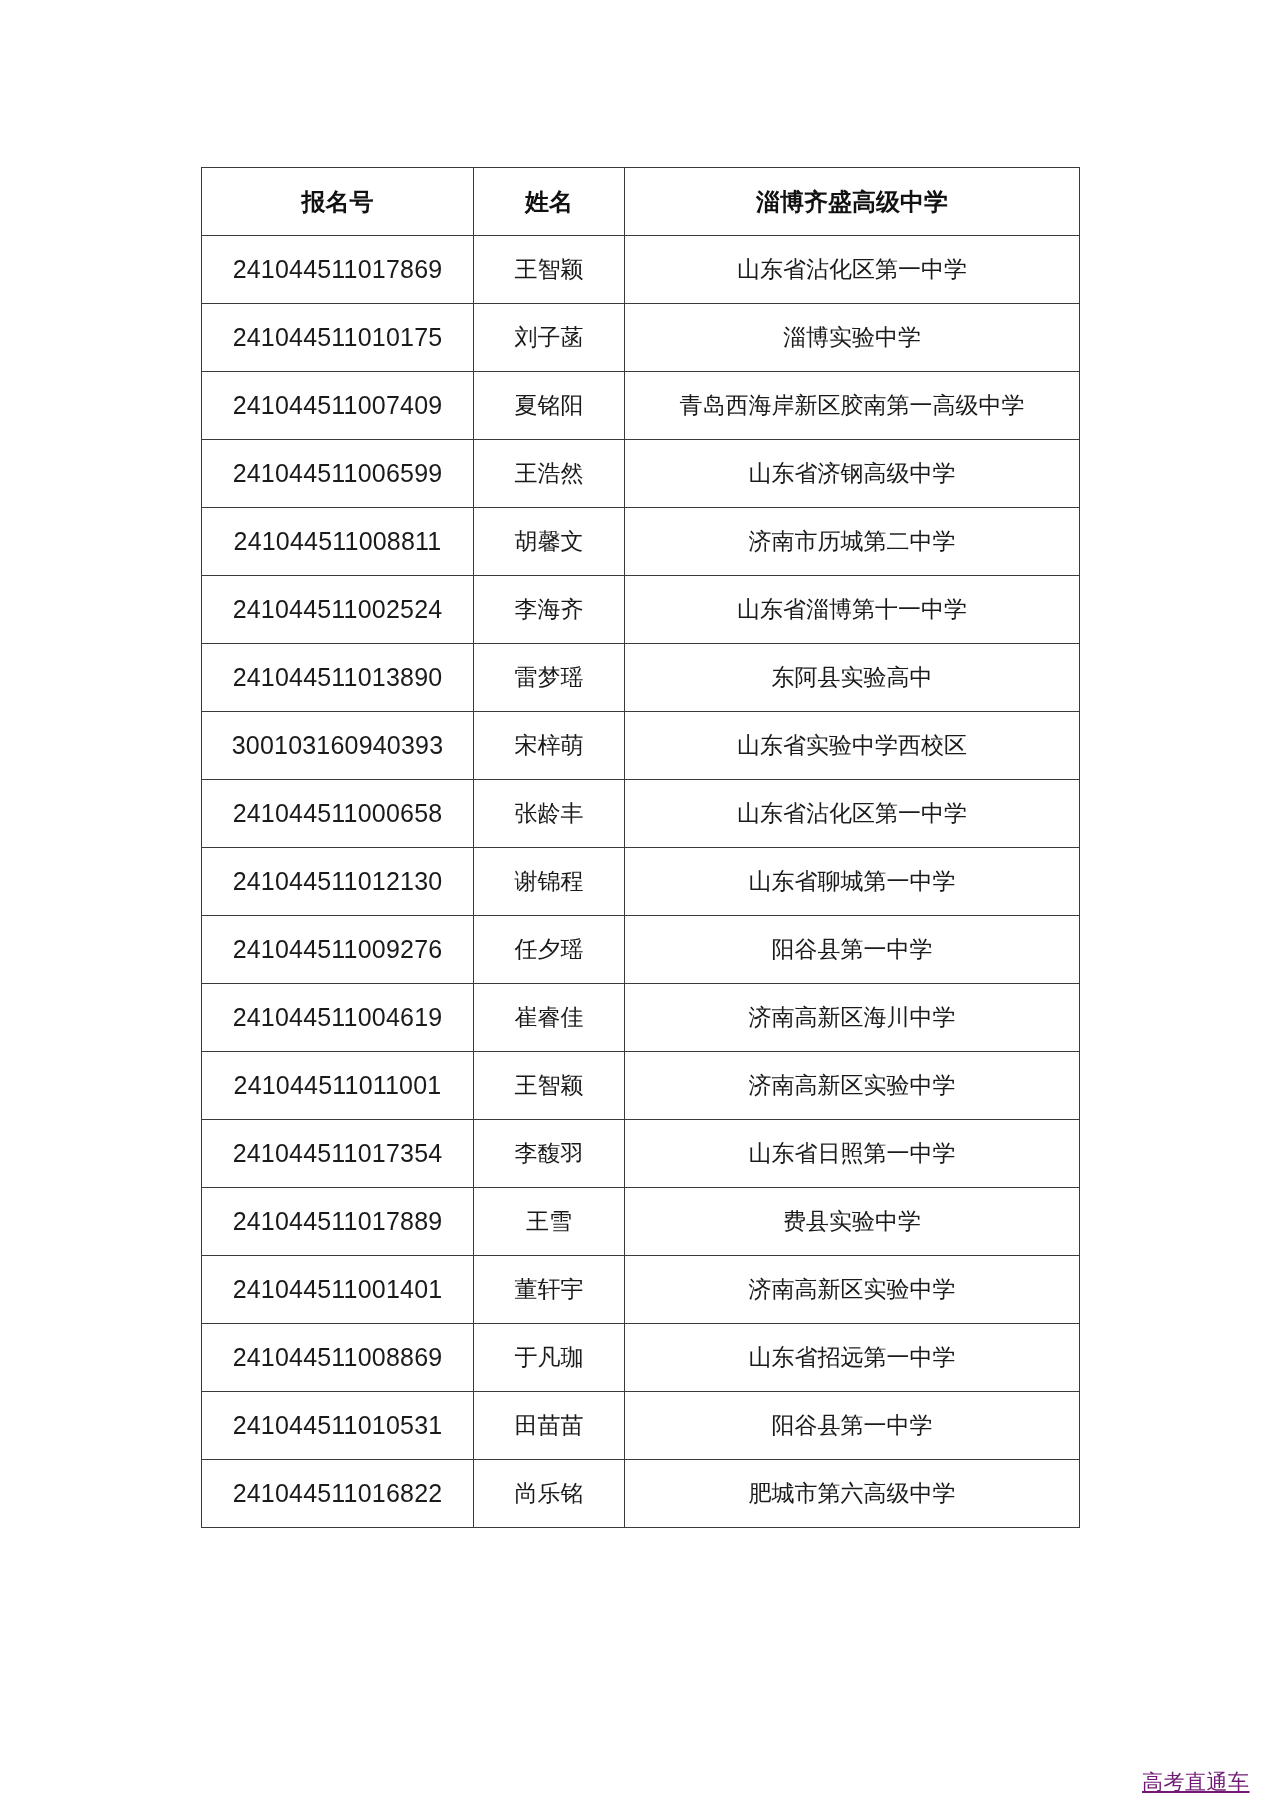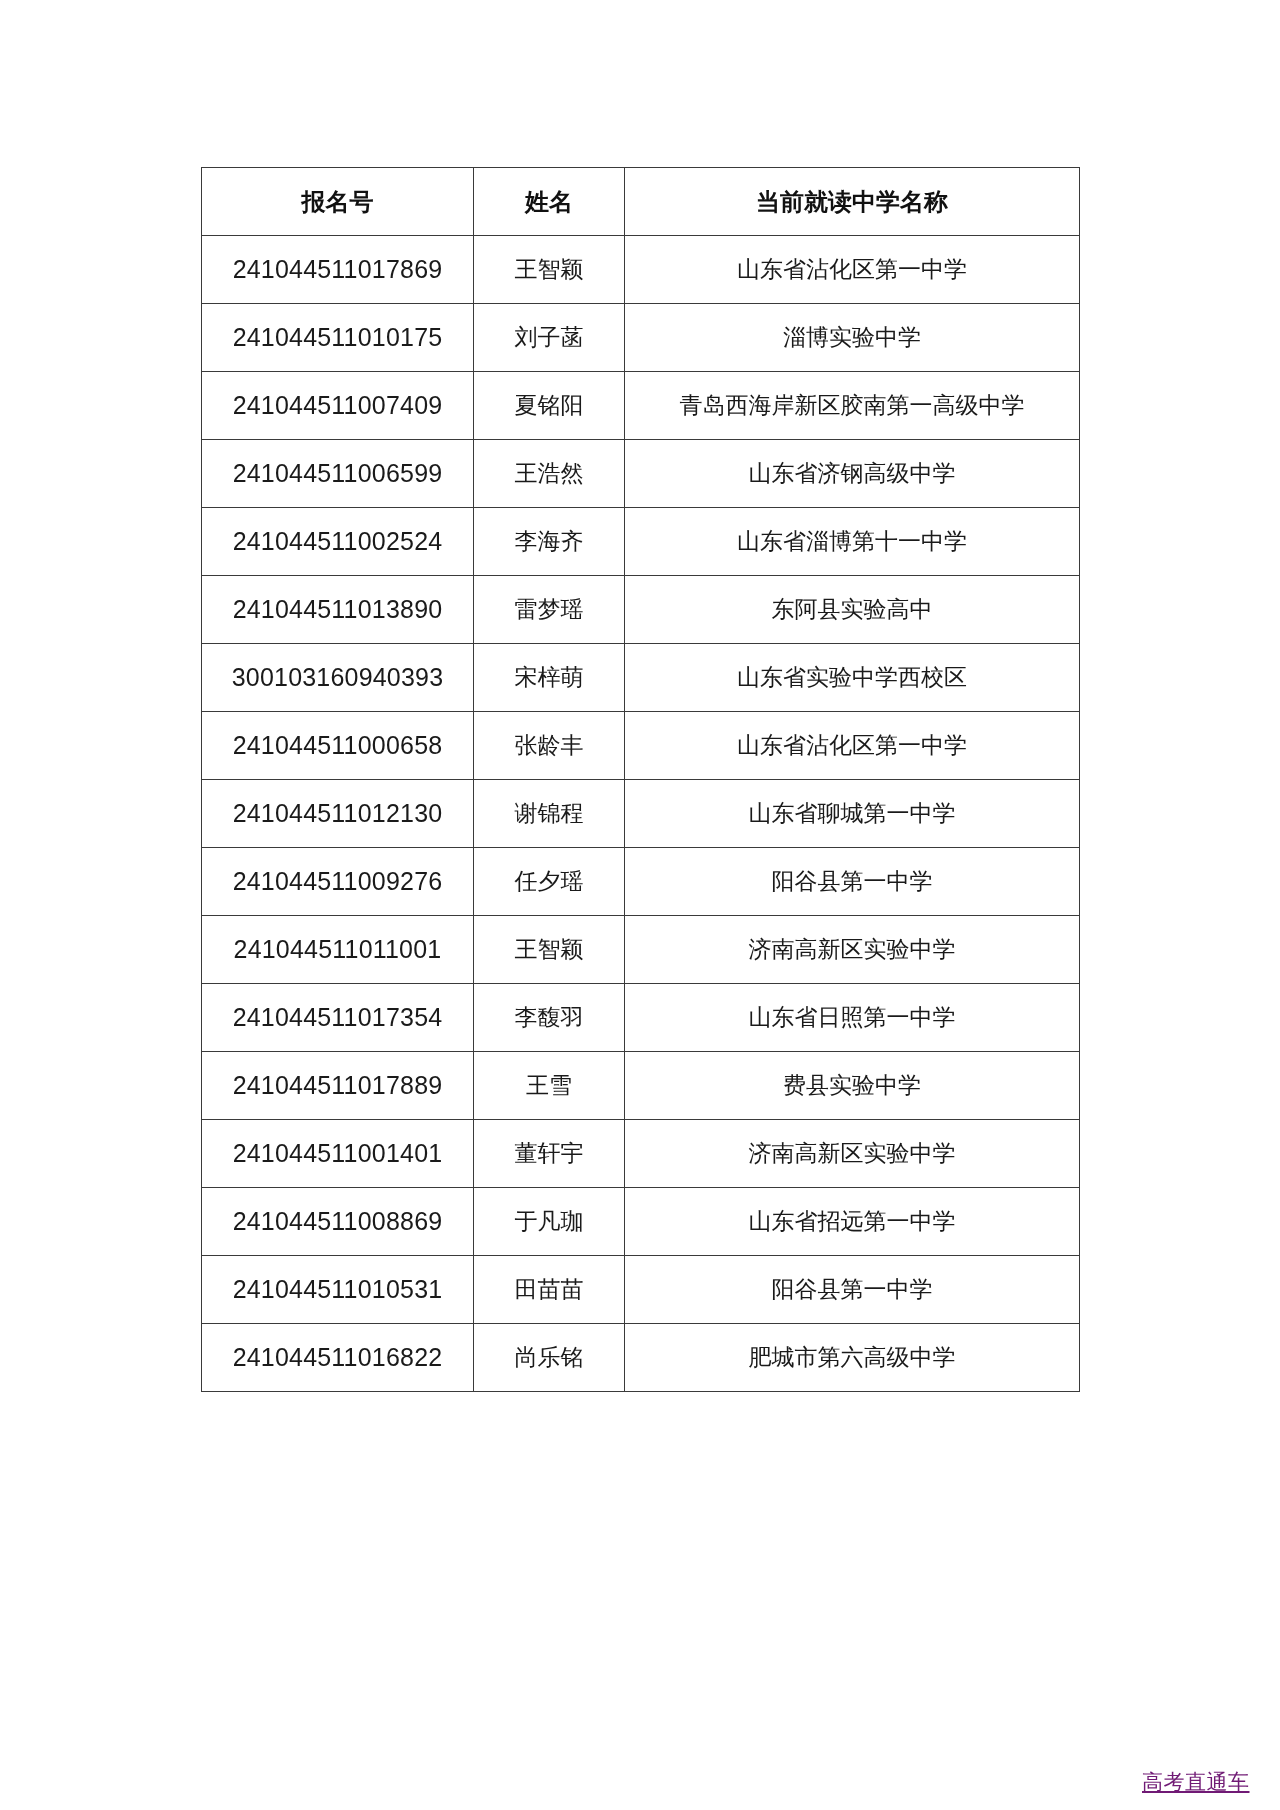--- a/index.html
+++ b/index.html
@@ -75,21 +75,21 @@
   <table class="roster">
     <colgroup>
       <col class="c1">
         <col class="c2">
         <col class="c3">
     </colgroup>
     <thead>
       <tr>
         <th>报名号</th>
         <th>姓名</th>
-        <th>当前就读中学名称</th>
+        <th>淄博齐盛高级中学</th>
       </tr>
     </thead>
     <tbody>
       <tr>
         <td class="num">241044511017869</td>
         <td>王智颖</td>
         <td>山东省沾化区第一中学</td>
       </tr>
       <tr>
         <td class="num">241044511010175</td>
@@ -98,20 +98,25 @@
       </tr>
       <tr>
         <td class="num">241044511007409</td>
         <td>夏铭阳</td>
         <td>青岛西海岸新区胶南第一高级中学</td>
       </tr>
       <tr>
         <td class="num">241044511006599</td>
         <td>王浩然</td>
         <td>山东省济钢高级中学</td>
+      </tr>
+      <tr>
+        <td class="num">241044511008811</td>
+        <td>胡馨文</td>
+        <td>济南市历城第二中学</td>
       </tr>
       <tr>
         <td class="num">241044511002524</td>
         <td>李海齐</td>
         <td>山东省淄博第十一中学</td>
       </tr>
       <tr>
         <td class="num">241044511013890</td>
         <td>雷梦瑶</td>
         <td>东阿县实验高中</td>
@@ -128,20 +133,25 @@
       </tr>
       <tr>
         <td class="num">241044511012130</td>
         <td>谢锦程</td>
         <td>山东省聊城第一中学</td>
       </tr>
       <tr>
         <td class="num">241044511009276</td>
         <td>任夕瑶</td>
         <td>阳谷县第一中学</td>
+      </tr>
+      <tr>
+        <td class="num">241044511004619</td>
+        <td>崔睿佳</td>
+        <td>济南高新区海川中学</td>
       </tr>
       <tr>
         <td class="num">241044511011001</td>
         <td>王智颖</td>
         <td>济南高新区实验中学</td>
       </tr>
       <tr>
         <td class="num">241044511017354</td>
         <td>李馥羽</td>
         <td>山东省日照第一中学</td>

